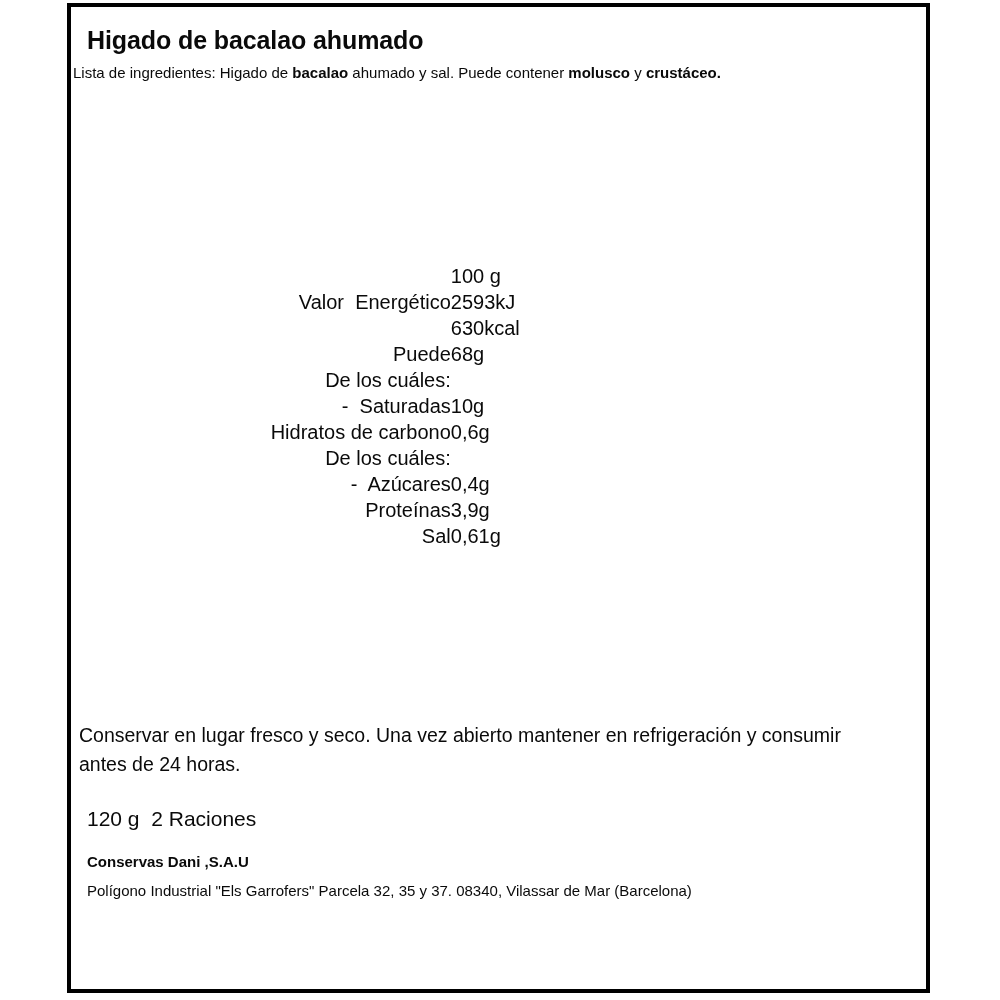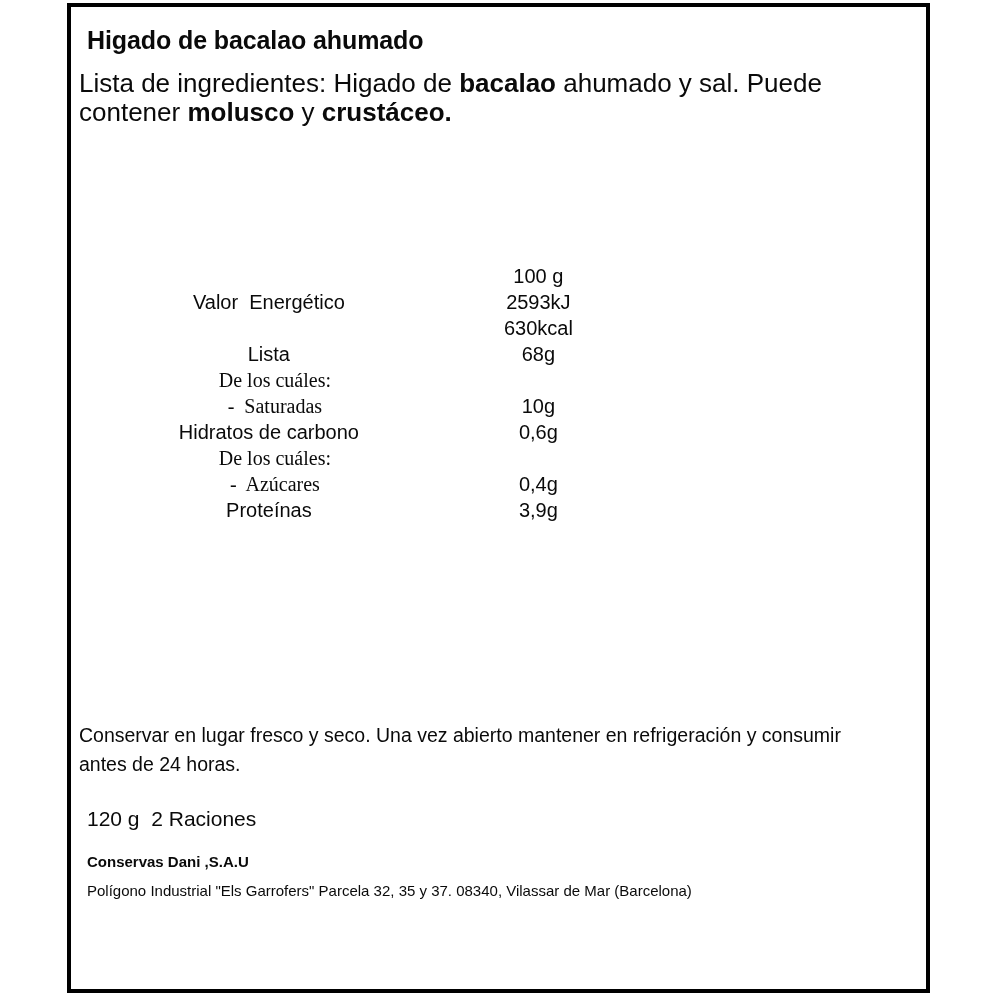--- a/index.html
+++ b/index.html
@@ -43,24 +43,24 @@
     left: 16px;
     top: 2px;
     font-size: 25px;
     font-weight: bold;
     letter-spacing: -0.1px;
     white-space: nowrap;
   }
 
   #ingredients-block {
     position: absolute;
-    left: 8px;
+    left: 2px;
     top: 36px;
     width: 800px;
-    font-size: 26px;
+    font-size: 15px;
     line-height: 29px;
   }
   #ingredients-block b { font-weight: bold; }
 
   
   #nutrition-table {
     position: absolute;
     left: 16px;
     top: 258px;
     width: 540px;
@@ -68,30 +68,30 @@
     font-size: 20px;
   }
   #nutrition-table td {
     padding: 0;
     border: none;
     height: 26px;
     vertical-align: top;
     white-space: pre;
   }
   #nutrition-table td.lbl {
-    text-align: center;
+    text-align: right;
     padding-left: 0px;
     width: 360px;
   }
   #nutrition-table td.val {
-    text-align: center;
+    text-align: left;
     width: 180px;
     padding-right: 1px;
   }
-  #nutrition-table tr.indent1 td.lbl { padding-left: 12px; font-family: Liberation Serif, serif; }
+  #nutrition-table tr.indent1 td.lbl { padding-left: 12px; }
   #nutrition-table tr.header td.val { font-weight: normal; }
 
   
   #storage-block {
     position: absolute;
     left: 8px;
     top: 694px;
     width: 800px;
     font-size: 19.5px;
     line-height: 29px;
@@ -143,21 +143,21 @@
           </tr>
           <tr>
             <td class="lbl">Valor  Energético</td>
             <td class="val">2593kJ</td>
           </tr>
           <tr>
             <td class="lbl"></td>
             <td class="val">630kcal</td>
           </tr>
           <tr>
-            <td class="lbl">Lista</td>
+            <td class="lbl">Puede</td>
             <td class="val">68g</td>
           </tr>
           <tr class="indent1">
             <td class="lbl">De los cuáles:</td>
             <td class="val"></td>
           </tr>
           <tr class="indent1">
             <td class="lbl">-  Saturadas</td>
             <td class="val">10g</td>
           </tr>
@@ -170,20 +170,24 @@
             <td class="val"></td>
           </tr>
           <tr class="indent1">
             <td class="lbl">-  Azúcares</td>
             <td class="val">0,4g</td>
           </tr>
           <tr>
             <td class="lbl">Proteínas</td>
             <td class="val">3,9g</td>
           </tr>
+          <tr>
+            <td class="lbl">Sal</td>
+            <td class="val">0,61g</td>
+          </tr>
         </tbody>
     </table>
 
     <p id="storage-block">Conservar en lugar fresco y seco. Una vez abierto mantener en refrigeración y consumir antes de 24 horas.</p>
 
     <p id="servings-line">120 g  2 Raciones</p>
 
     <div id="manufacturer-block">
       <span id="company-name">Conservas Dani ,S.A.U</span>
       <span id="company-address">Polígono Industrial "Els Garrofers"  Parcela 32, 35 y 37.  08340, Vilassar de Mar (Barcelona)</span>

